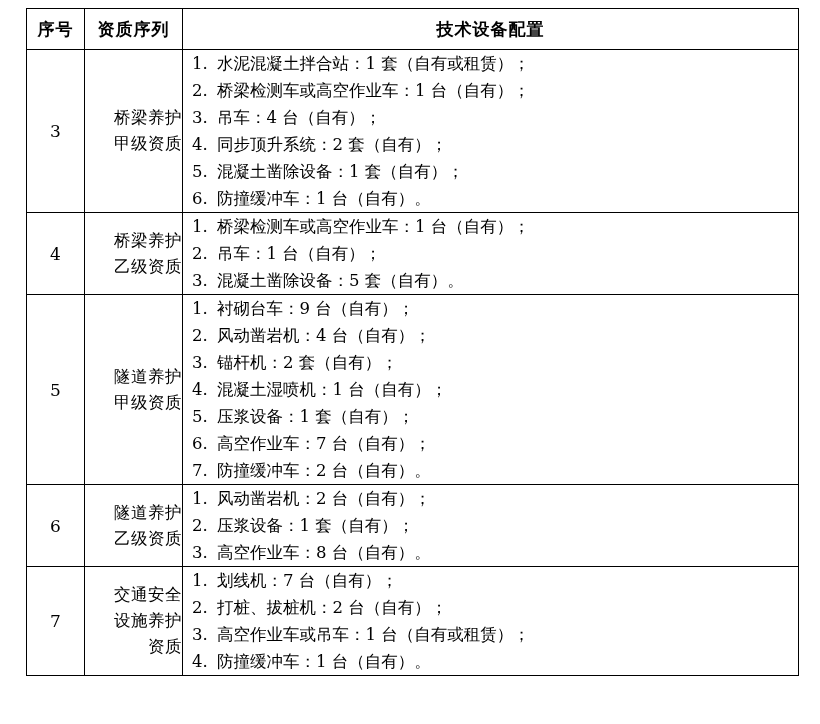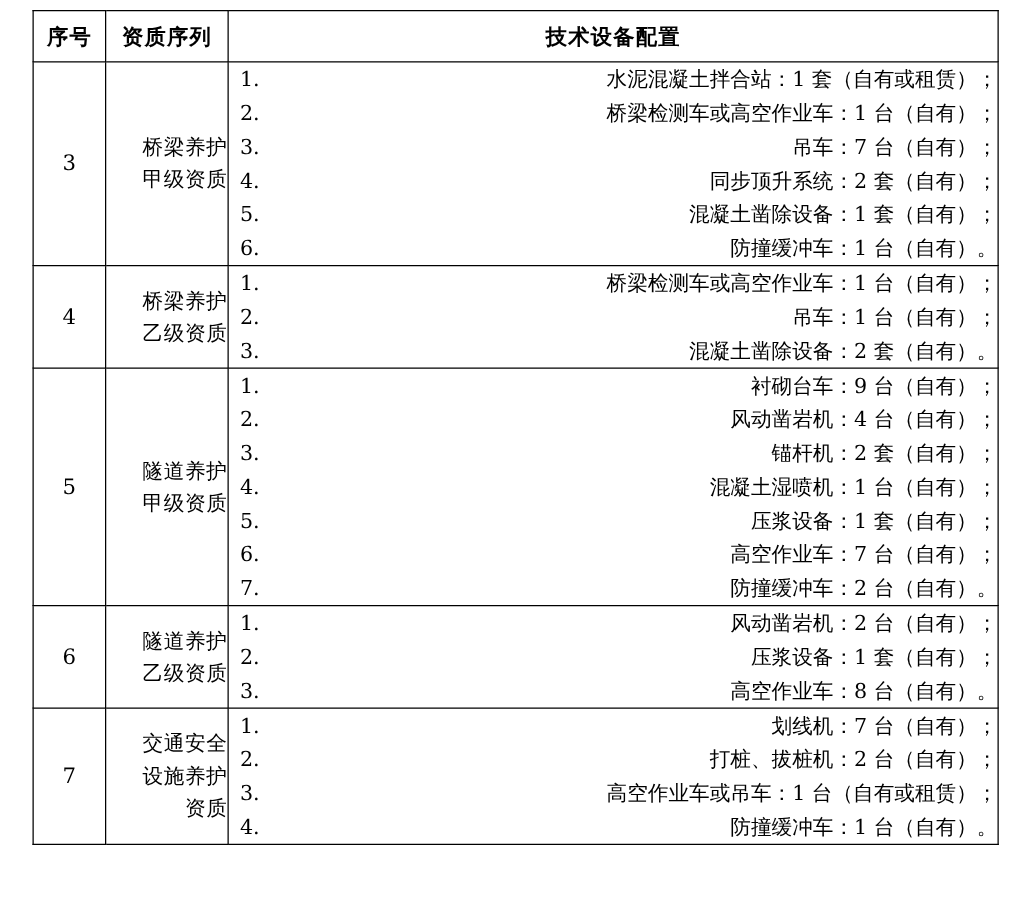--- a/index.html
+++ b/index.html
@@ -55,21 +55,20 @@
   .cat-cell .cat-line { display: block; white-space: nowrap; }
   .equip-cell {
     padding: 8px 6px 8px 10px;
     font-size: 16.5px;
     line-height: 27px;
   }
   ol.equip-list {
     margin: 0;
     padding: 0 0 0 30px;
     list-style-type: decimal;
-    text-align: right;
   }
   ol.equip-list li {
     padding-left: 4px;
     white-space: nowrap;
   }
   ol.equip-list li::marker {
     font-family: "DejaVu Serif", "Liberation Serif", serif;
   }
 </style>
 </head>
@@ -94,39 +93,39 @@
       <tr>
         <td class="seq-cell">3</td>
         <td class="cat-cell">
           <span class="cat-line">桥梁养护</span>
           <span class="cat-line">甲级资质</span>
         </td>
         <td class="equip-cell">
           <ol class="equip-list">
             <li>水泥混凝土拌合站：1 套（自有或租赁）；</li>
             <li>桥梁检测车或高空作业车：1 台（自有）；</li>
-            <li>吊车：7 台（自有）；</li>
+            <li>吊车：4 台（自有）；</li>
             <li>同步顶升系统：2 套（自有）；</li>
             <li>混凝土凿除设备：1 套（自有）；</li>
             <li>防撞缓冲车：1 台（自有）。</li>
           </ol>
         </td>
       </tr>
 
       <tr>
         <td class="seq-cell">4</td>
         <td class="cat-cell">
           <span class="cat-line">桥梁养护</span>
           <span class="cat-line">乙级资质</span>
         </td>
         <td class="equip-cell">
           <ol class="equip-list">
             <li>桥梁检测车或高空作业车：1 台（自有）；</li>
             <li>吊车：1 台（自有）；</li>
-            <li>混凝土凿除设备：2 套（自有）。</li>
+            <li>混凝土凿除设备：5 套（自有）。</li>
           </ol>
         </td>
       </tr>
 
       <tr>
         <td class="seq-cell">5</td>
         <td class="cat-cell">
           <span class="cat-line">隧道养护</span>
           <span class="cat-line">甲级资质</span>
         </td>

